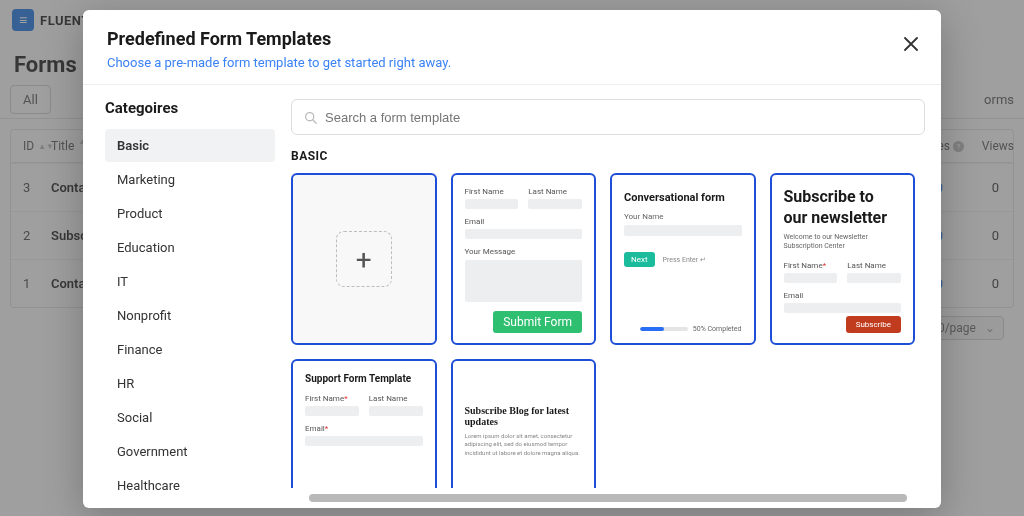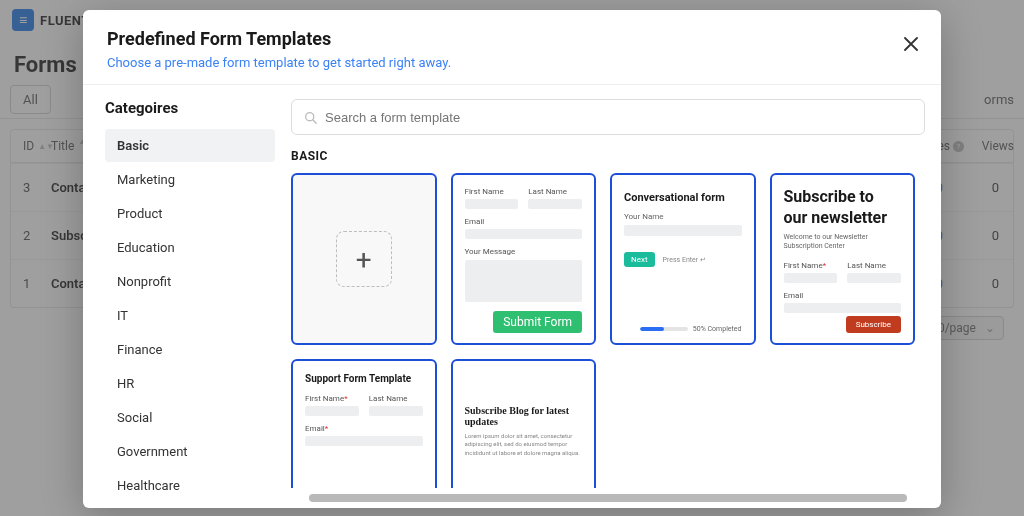--- a/index.html
+++ b/index.html
@@ -235,22 +235,22 @@
     </div>
   </div>
   <div class="modal-body">
     <div class="sidebar">
       <div class="sidebar-title">Categoires</div>
       <div class="cat-list" id="cat-list">
           <div class="cat-item active">Basic</div>
           <div class="cat-item">Marketing</div>
           <div class="cat-item">Product</div>
           <div class="cat-item">Education</div>
+          <div class="cat-item">IT</div>
           <div class="cat-item">Nonprofit</div>
-          <div class="cat-item">IT</div>
           <div class="cat-item">Finance</div>
           <div class="cat-item">HR</div>
           <div class="cat-item">Social</div>
           <div class="cat-item">Government</div>
           <div class="cat-item">Healthcare</div>
         </div>
     </div>
     <div class="content">
       <div class="search-wrap">
         <svg width="13" height="13" viewBox="0 0 16 16">

